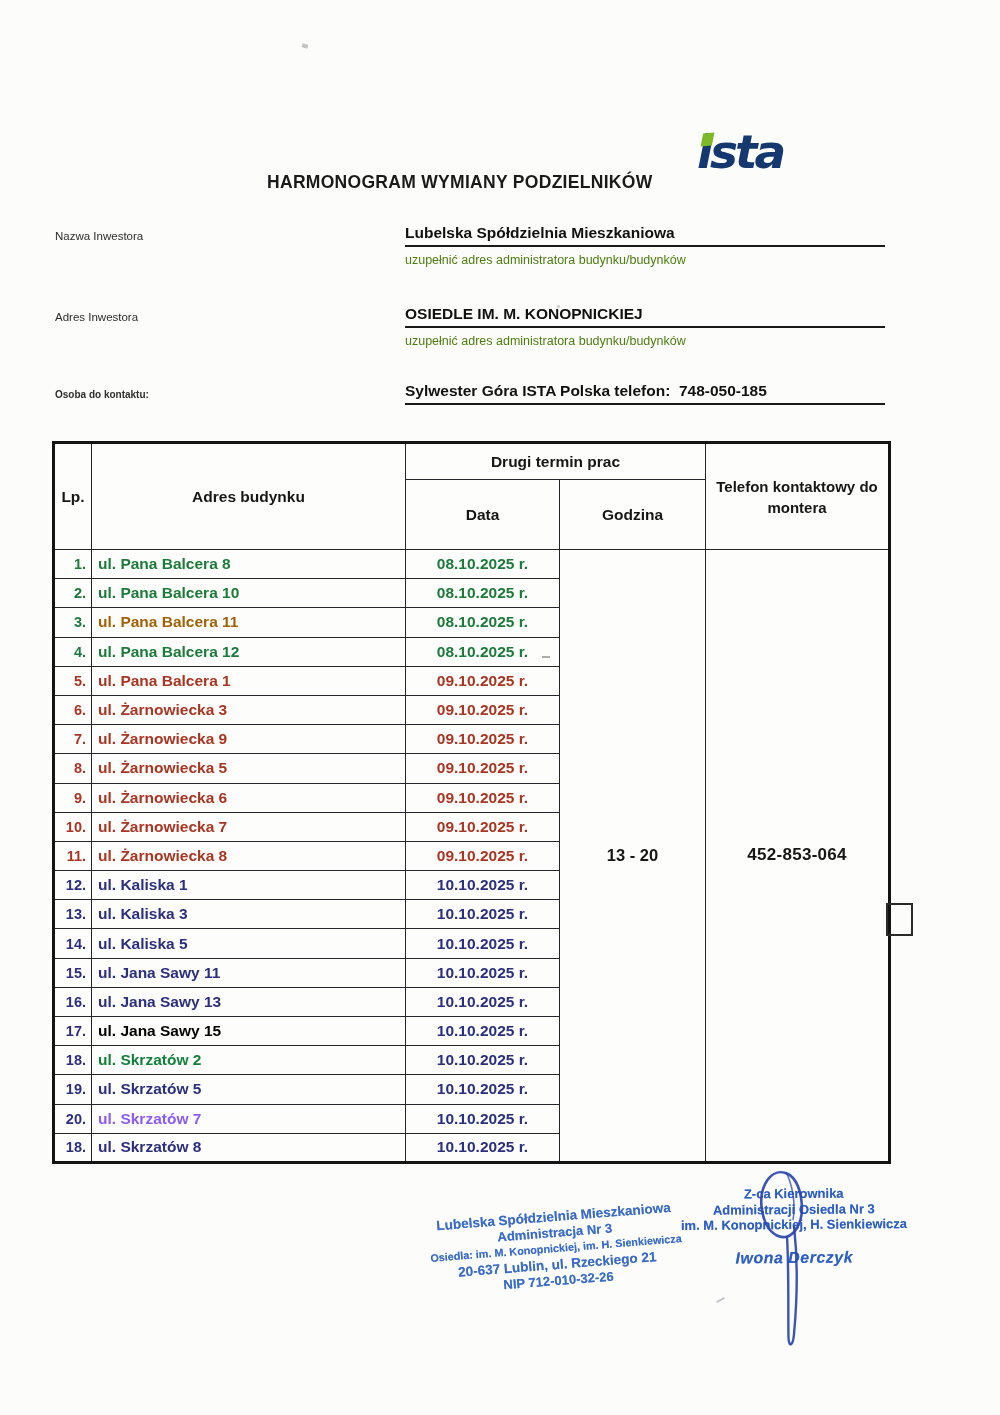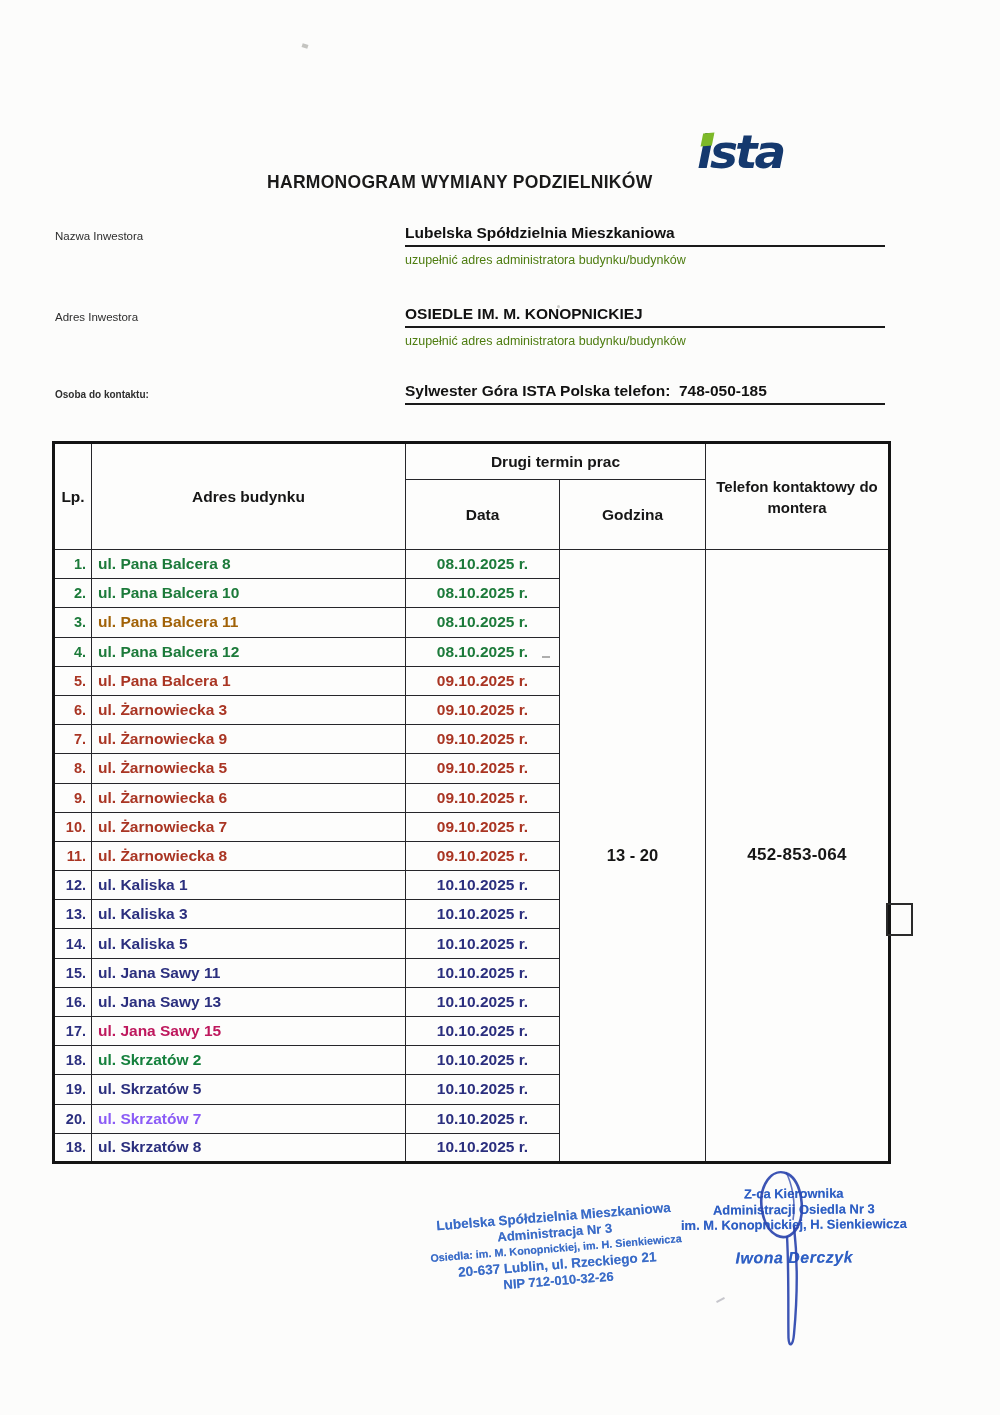--- a/index.html
+++ b/index.html
@@ -222,21 +222,21 @@
         <td class="addr" style="color: rgb(43, 47, 126);">ul. Jana Sawy 11</td>
         <td class="date" style="color: rgb(43, 47, 126);">10.10.2025 r.</td>
       </tr>
       <tr>
         <td class="lp" style="color: rgb(43, 47, 126);">16.</td>
         <td class="addr" style="color: rgb(43, 47, 126);">ul. Jana Sawy 13</td>
         <td class="date" style="color: rgb(43, 47, 126);">10.10.2025 r.</td>
       </tr>
       <tr>
         <td class="lp" style="color: rgb(43, 47, 126);">17.</td>
-        <td class="addr" style="color: #be185d;">ul. Jana Sawy 15</td>
+        <td class="addr" style="color: #000000;">ul. Jana Sawy 15</td>
         <td class="date" style="color: rgb(43, 47, 126);">10.10.2025 r.</td>
       </tr>
       <tr>
         <td class="lp" style="color: rgb(43, 47, 126);">18.</td>
         <td class="addr" style="color: #15803d;">ul. Skrzatów 2</td>
         <td class="date" style="color: rgb(43, 47, 126);">10.10.2025 r.</td>
       </tr>
       <tr>
         <td class="lp" style="color: rgb(43, 47, 126);">19.</td>
         <td class="addr" style="color: rgb(43, 47, 126);">ul. Skrzatów 5</td>

